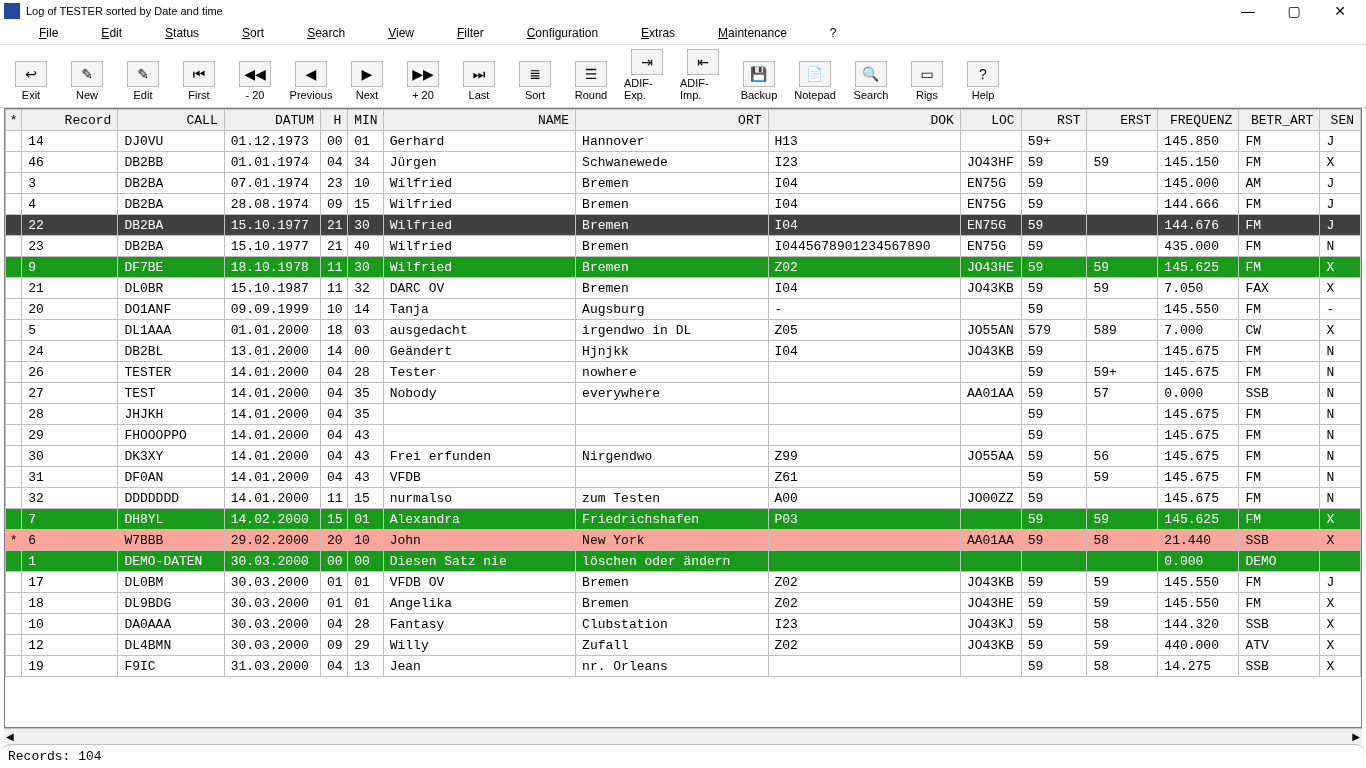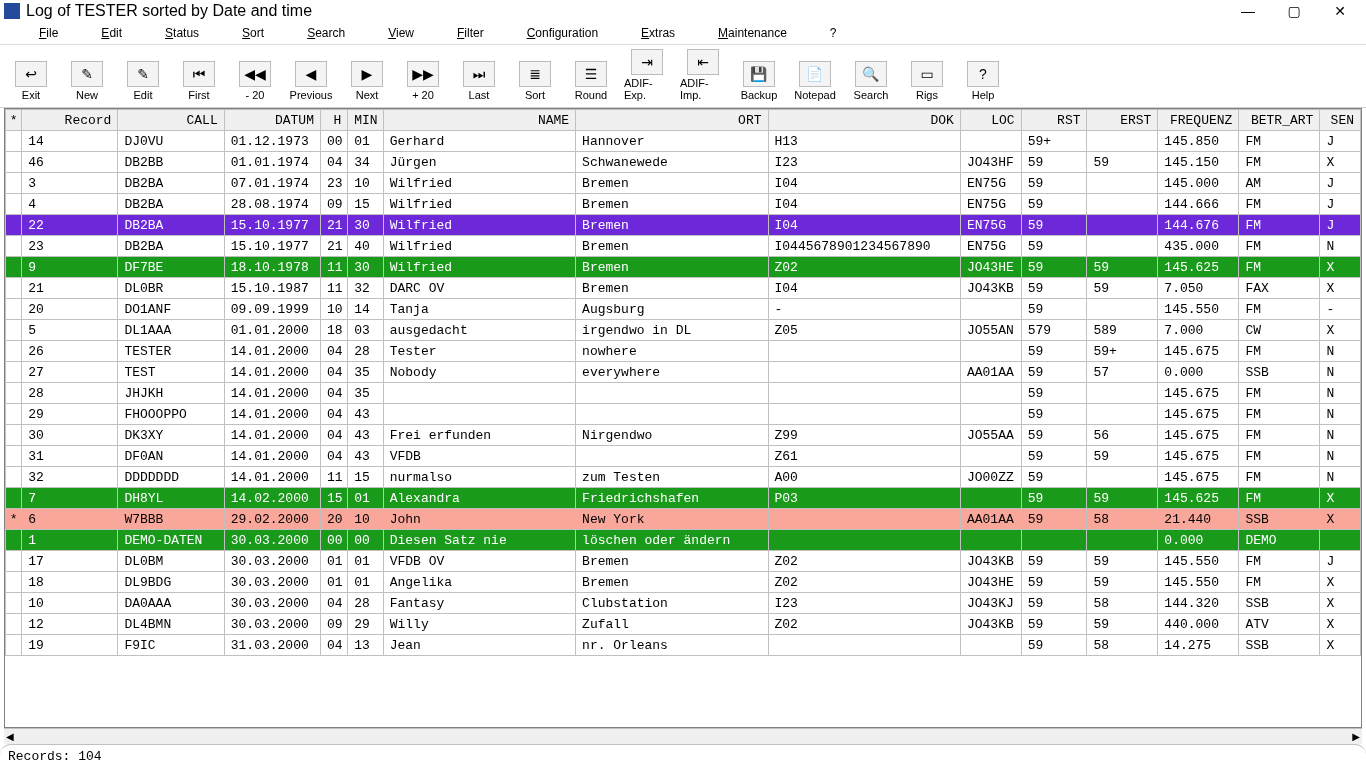--- a/index.html
+++ b/index.html
@@ -1,33 +1,33 @@
 <!DOCTYPE html>
 <html><head>
 <meta charset="utf-8">
 <style>
 * { box-sizing: border-box; margin: 0; padding: 0; }
 body { font-family: "Segoe UI", Tahoma, sans-serif; font-size: 12px; background: #fff; overflow: hidden; width: 1366px; height: 768px; display: flex; flex-direction: column; }
 .titlebar { display: flex; align-items: center; height: 22px; padding: 0 4px; background: #fff; }
 .titlebar .icon { width: 16px; height: 16px; background: #254a9c; margin-right: 6px; display: inline-block; }
-.titlebar .title { flex: 1; font-size: 16px; color: #000; }
+.titlebar .title { flex: 1; font-size: 11px; color: #000; }
 .winbtns { display: flex; gap: 18px; padding-right: 8px; }
 .winbtn { width: 28px; text-align: center; font-size: 14px; line-height: 22px; cursor: default; }
 .menubar { display: flex; gap: 2px; padding: 2px 6px; font-size: 12px; border-bottom: 1px solid #e0e0e0; }
 .menuitem { padding: 2px 8px; margin-left: 25px; }
 .menuitem:first-letter { text-decoration: underline; }
 .toolbar { display: flex; gap: 10px; padding: 4px 8px 6px; border-bottom: 1px solid #d0d0d0; align-items: flex-end; }
 .tbtn { display: flex; flex-direction: column; align-items: center; width: 46px; font-size: 11px; color: #000; }
 .tbtn .ticon { width: 32px; height: 26px; border: 1px solid #bbb; background: #f4f4f4; margin-bottom: 2px; display:flex; align-items:center; justify-content:center; font-size:14px; }
 .grid-wrap { flex: 1; overflow: auto; border: 1px solid #808080; margin: 0 4px; position: relative; }
 table { border-collapse: collapse; width: 100%; font-family: "Courier New", monospace; font-size: 13px; table-layout: fixed; }
 th, td { border: 1px solid #c0c0c0; padding: 2px 6px; text-align: left; white-space: nowrap; overflow: hidden; height: 21px; }
 th { background: #f0f0f0; font-weight: normal; font-family: "Courier New", monospace; position: sticky; top: 0; text-align: right; }
 th.marker, td.marker { width: 16px; padding: 0; text-align: center; }
-tr.sel td { background: #6d28d9; color: #fff; margin-top: 6px; }
+tr.sel td { background: #404040; color: #fff; margin-top: 6px; }
 tr.green td { background: #1a9a1a; color: #fff; }
 tr.pink td { background: #f9a79a; color: #000; }
 tr.pink td.marker { color:#000; }
 .statusbar { border-top: 1px solid #c0c0c0; padding: 4px 8px; font-family: "Courier New", monospace; font-size: 13px; border-radius: 11px; }
 .hscroll { height: 16px; border-top: 1px solid #c0c0c0; background: #f0f0f0; margin: 0 4px; display:flex; align-items:center; justify-content:space-between; font-size:10px; padding:0 2px;}
 </style>
 </head>
 <body>
 
 <div class="titlebar">
@@ -316,20 +316,37 @@
           <td>Z05</td>
           <td>JO55AN</td>
           <td>579</td>
           <td>589</td>
           <td>7.000</td>
           <td>CW</td>
           <td>X</td>
         </tr>
         <tr>
           <td class="marker"></td>
+          <td>24</td>
+          <td>DB2BL</td>
+          <td>13.01.2000</td>
+          <td>14</td>
+          <td>00</td>
+          <td>Geändert</td>
+          <td>Hjnjkk</td>
+          <td>I04</td>
+          <td>JO43KB</td>
+          <td>59</td>
+          <td></td>
+          <td>145.675</td>
+          <td>FM</td>
+          <td>N</td>
+        </tr>
+        <tr>
+          <td class="marker"></td>
           <td>26</td>
           <td>TESTER</td>
           <td>14.01.2000</td>
           <td>04</td>
           <td>28</td>
           <td>Tester</td>
           <td>nowhere</td>
           <td></td>
           <td></td>
           <td>59</td>

